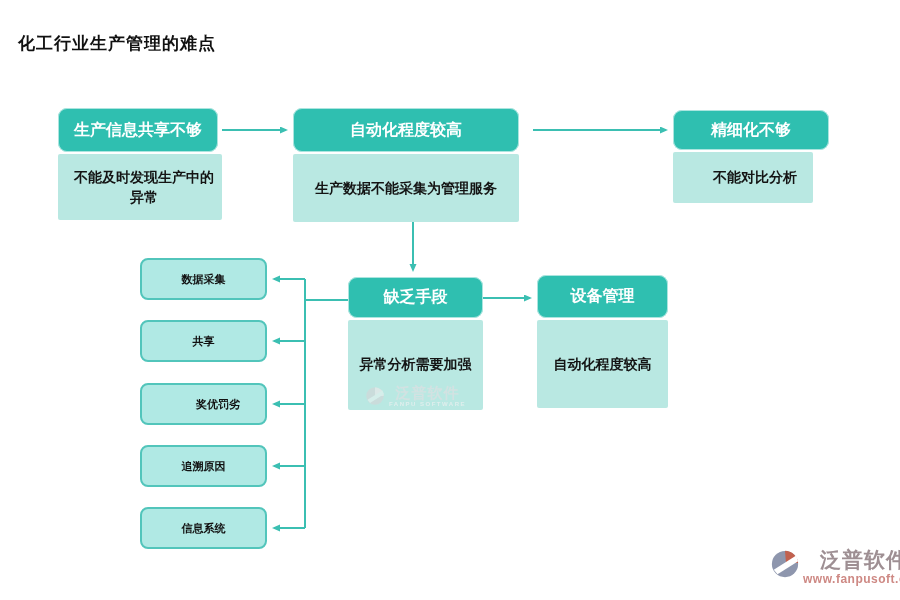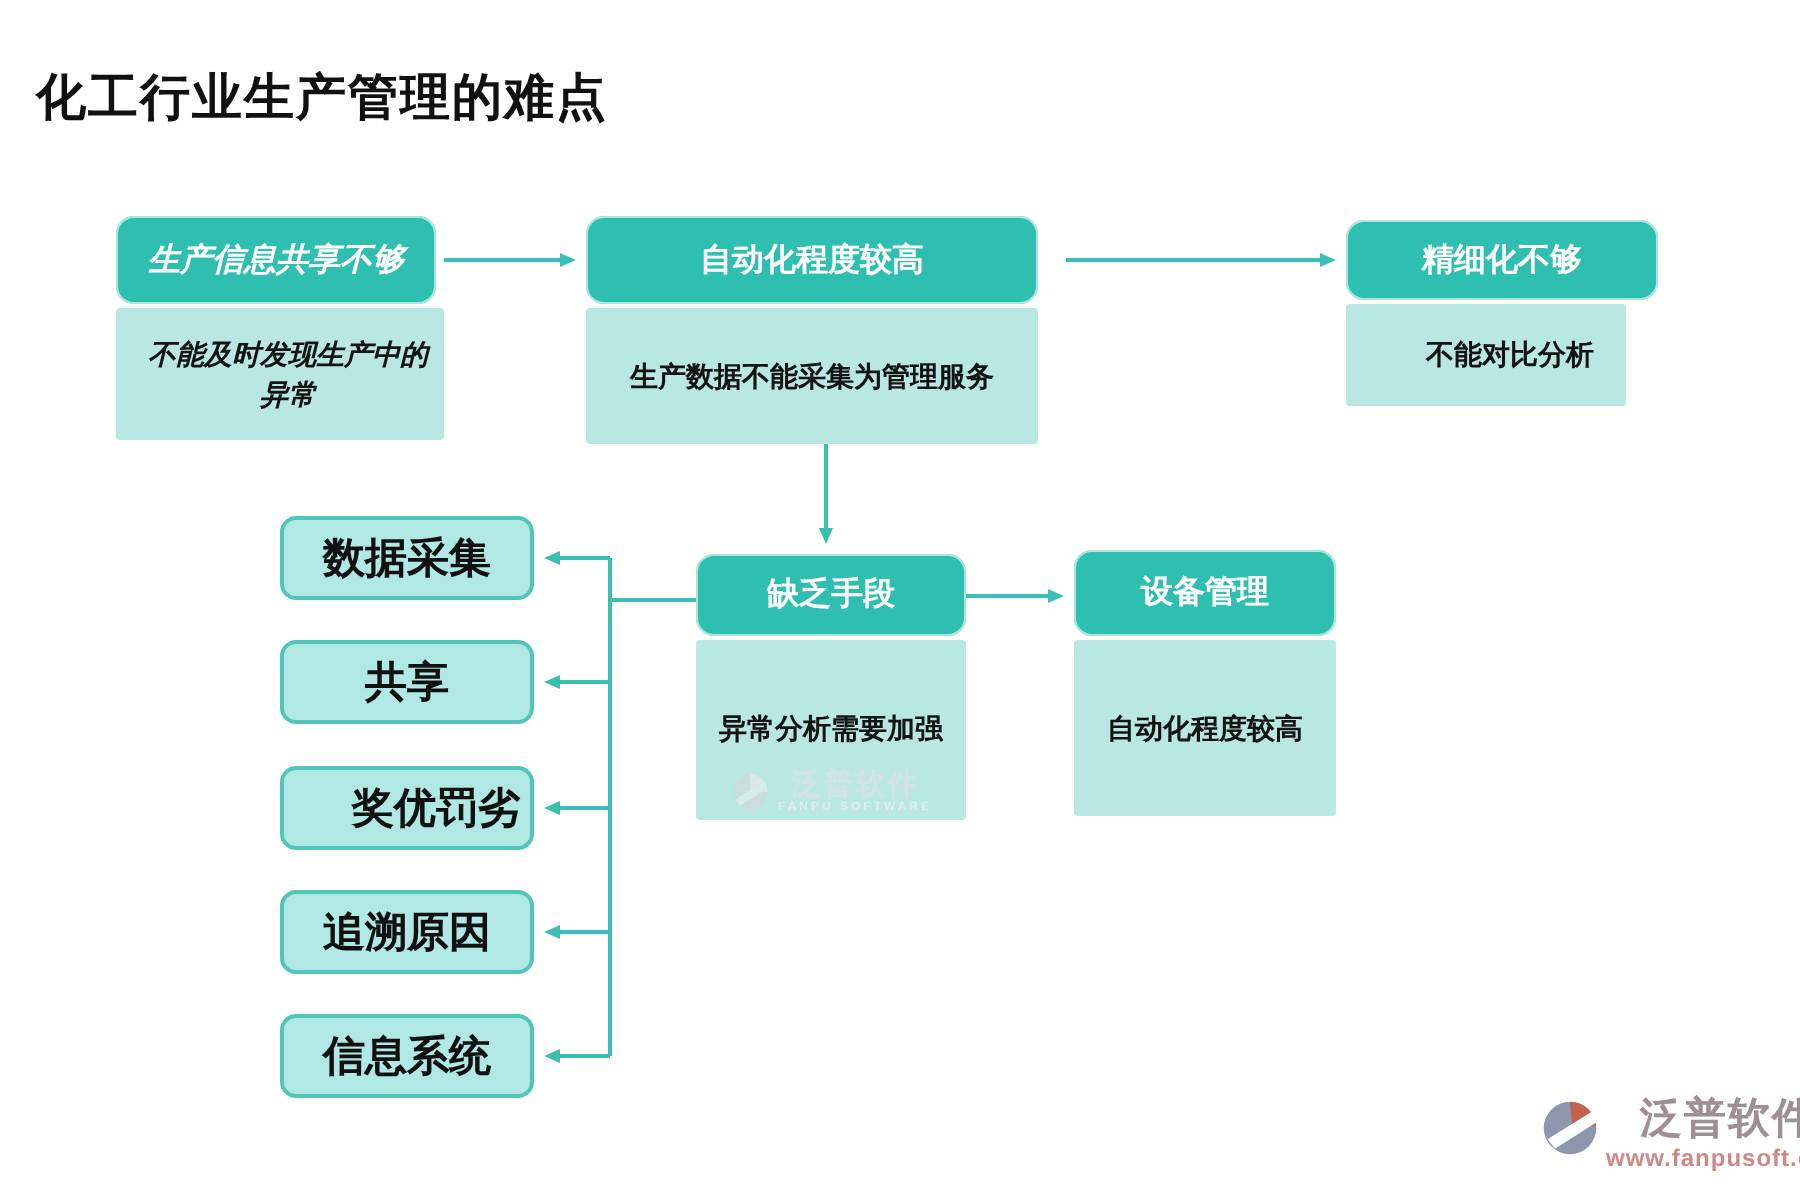--- a/index.html
+++ b/index.html
@@ -2,32 +2,32 @@
 <html style="--teal: #2fbfb0; --light: #b9e8e2; --line: #3bbfb2; --listfill: #b0e9e4; --listborder: #52c5bb; --title: #111111; --logoname: #9e8f93; --logourl: #ce8984;"><head>
 <meta charset="utf-8">
 <style>
   :root{
     --teal:#2fbfb0; --light:#b9e8e2; --line:#3bbfb2; --listfill:#b0e9e4;
     --listborder:#52c5bb; --title:#111111; --logoname:#9e8f93; --logourl:#ce8984;
   }
   *{margin:0;padding:0;box-sizing:border-box;}
   body{background:#ffffff;font-family:"Liberation Sans","DejaVu Sans",sans-serif;}
   .canvas{position:relative;width:900px;height:600px;background:#fff;overflow:hidden;}
-  .title{position:absolute;left:18px;top:32px;font-size:25px;font-weight:bold;color:var(--title);letter-spacing:1px;font-family:Liberation Serif, serif;}
+  .title{position:absolute;left:18px;top:32px;font-size:17px;font-weight:bold;color:var(--title);letter-spacing:1px;font-family:Liberation Serif, serif;}
   svg.connectors{position:absolute;left:0;top:0;width:900px;height:600px;z-index:0;}
   .node{position:absolute;z-index:1;}
   .node .hd{background:var(--teal);color:#ffffff;font-weight:bold;font-size:16px;
     border-radius:9px;display:flex;align-items:center;justify-content:center;
     box-shadow:0 0 0 1px rgba(255,255,255,.6) inset;}
   .node .bd{background:var(--light);color:#141414;font-weight:600;font-size:14px;
     margin-top:2px;display:flex;align-items:center;justify-content:center;text-align:center;
     padding:4px 8px;line-height:1.45;border-radius:2px;position:relative;}
   .list-item{position:absolute;z-index:1;width:127px;height:42px;background:var(--listfill);
     border:2px solid var(--listborder);border-radius:8px;display:flex;align-items:center;
-    justify-content:center;font-size:21px;font-weight:bold;color:#111;}
+    justify-content:center;font-size:11px;font-weight:bold;color:#111;}
   .watermark{position:absolute;left:0;right:0;bottom:3px;display:flex;align-items:center;
     justify-content:center;gap:4px;opacity:.9;z-index:1;}
   .watermark .wm-text{display:flex;flex-direction:column;align-items:center;line-height:1;}
   .watermark .wm-name{font-size:15px;font-weight:bold;color:#d5e2e2;letter-spacing:1px;}
   .watermark .wm-sub{font-size:6px;color:#e4efee;letter-spacing:1.5px;margin-top:1px;}
   .footer-logo{position:absolute;left:770px;top:549px;display:flex;align-items:flex-start;gap:3px;z-index:1;}
   .footer-text{display:flex;flex-direction:column;align-items:center;line-height:1;}
   .footer-name{font-size:21px;font-weight:bold;color:var(--logoname);letter-spacing:1px;}
   .footer-url{font-size:12px;font-weight:bold;color:var(--logourl);margin-top:3px;letter-spacing:.5px;}
 </style>
@@ -52,21 +52,21 @@
       <line x1="305" y1="300" x2="348" y2="300"></line>
       <line x1="305" y1="279" x2="305" y2="528"></line>
       <line x1="305" y1="279" x2="274" y2="279" marker-end="url(#ah)"></line>
       <line x1="305" y1="341" x2="274" y2="341" marker-end="url(#ah)"></line>
       <line x1="305" y1="404" x2="274" y2="404" marker-end="url(#ah)"></line>
       <line x1="305" y1="466" x2="274" y2="466" marker-end="url(#ah)"></line>
       <line x1="305" y1="528" x2="274" y2="528" marker-end="url(#ah)"></line>
     </g>
   </svg>
 
-  <div class="node" style="left:58px;top:108px;width:164px;font-style:italic;">
+  <div class="node" style="left:58px;top:108px;width:164px;">
     <div class="hd" style="width:160px;height:44px;">生产信息共享不够</div>
     <div class="bd" style="height:66px;padding-left:16px;">不能及时发现生产中的异常</div>
   </div>
 
   <div class="node" style="left:293px;top:108px;width:226px;">
     <div class="hd" style="height:44px;">自动化程度较高</div>
     <div class="bd" style="height:68px;">生产数据不能采集为管理服务</div>
   </div>
 
   <div class="node" style="left:673px;top:110px;width:140px;">

